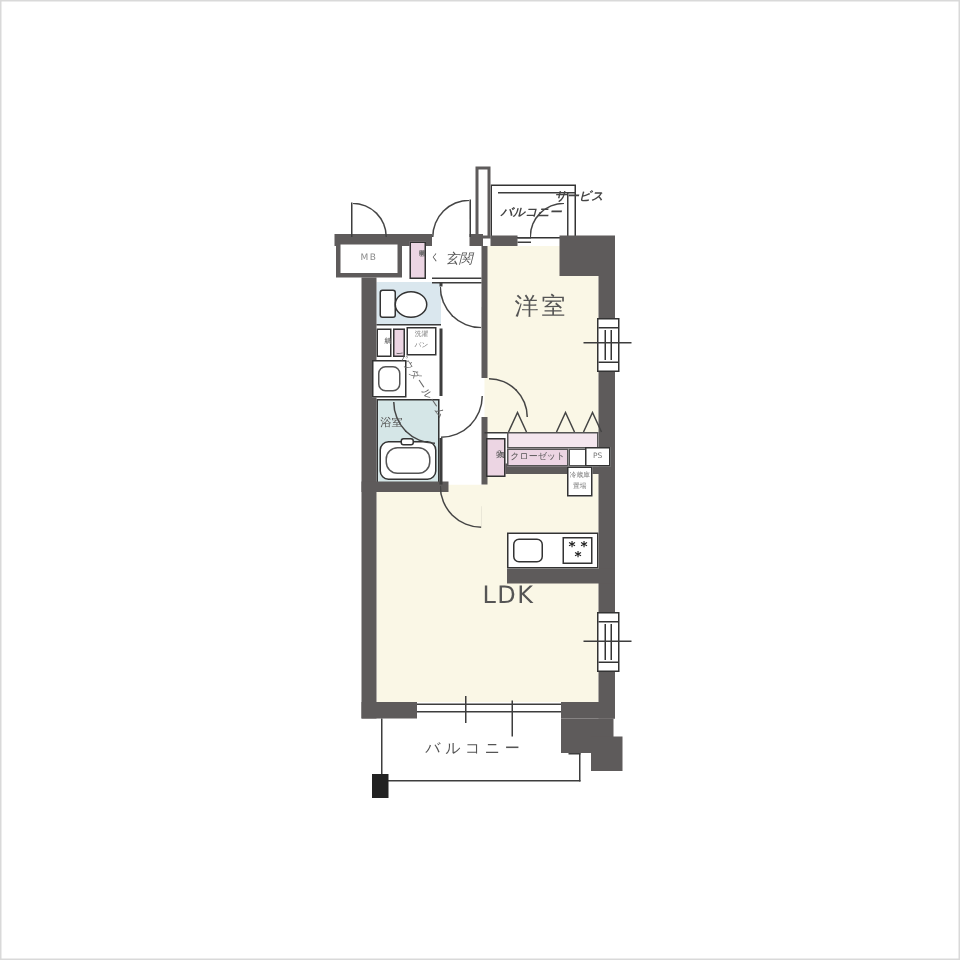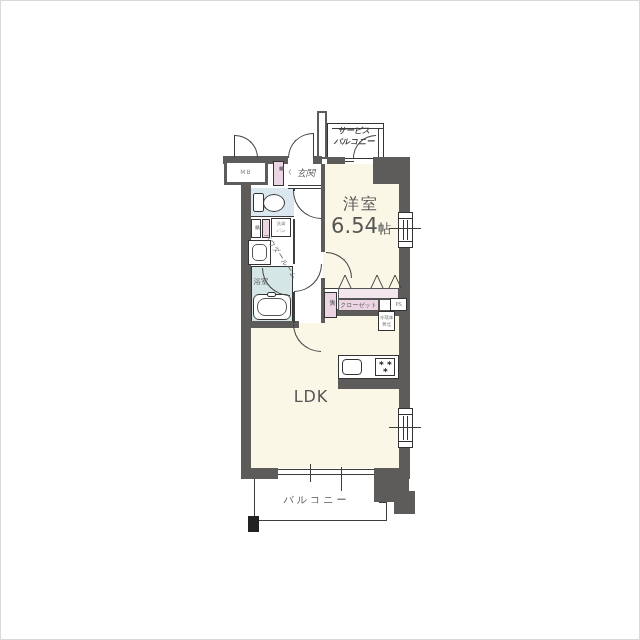--- a/index.html
+++ b/index.html
@@ -157,25 +157,22 @@
   <div class="arc arc-tr" style="left:325px;top:251px;width:26px;height:26px;"></div>
   <div class="arc arc-bl" style="left:292px;top:323px;width:28px;height:28px;"></div>
 
   <svg style="position:absolute;left:0;top:0;width:640px;height:640px;pointer-events:none;" viewBox="0 0 640 640">
     <path d="M338 287 L344 274 L350 287" fill="none" stroke="#444" stroke-width="1"></path>
     <path d="M370 287 L376 274 L382 287" fill="none" stroke="#444" stroke-width="1"></path>
     <path d="M388 287 L394 274 L400 287" fill="none" stroke="#444" stroke-width="1"></path>
   </svg>
 
   <div class="lbl room-name" style="left:322px;top:194px;width:76px;">洋室</div>
-  <div class="lbl room-size" style="left:318px;top:213px;width:84px;">
-    <span>6.54</span><span class="unit">帖</span>
-  </div>
-  <div class="lbl room-name" style="left:250px;top:387px;width:120px;letter-spacing:1px;">LDK</div>
+  <div class="lbl room-name" style="left:250px;top:387px;width:120px;letter-spacing:1px;padding-left:28px;">LDK</div>
   <div class="lbl" style="left:253px;top:493px;width:125px;font-size:10px;letter-spacing:3px;color:#555;">バルコニー</div>
-  <div class="lbl" style="left:328px;top:125px;width:50px;font-size:8px;font-weight:600;font-style:italic;color:#444;">サービス</div>
+  <div class="lbl" style="left:328px;top:125px;width:50px;font-size:8px;font-weight:600;font-style:italic;color:#444;padding-left:32px;">サービス</div>
   <div class="lbl" style="left:326px;top:136px;width:54px;font-size:8px;font-weight:600;font-style:italic;color:#444;">バルコニー</div>
   <div class="lbl" style="left:292px;top:167px;width:26px;font-size:9px;color:#555;font-style:italic;">玄関</div>
   <div class="lbl" style="left:285px;top:168px;width:8px;font-size:6px;color:#555;">く</div>
   <div class="lbl" style="left:248px;top:277px;width:24px;font-size:7.5px;color:#555;">浴室</div>
   <div class="lbl" style="left:268px;top:231px;font-size:7px;color:#666;transform:rotate(56deg);transform-origin:0 0;letter-spacing:0.5px;">パウダールーム</div>
 
 </div>
 
 </body></html>

